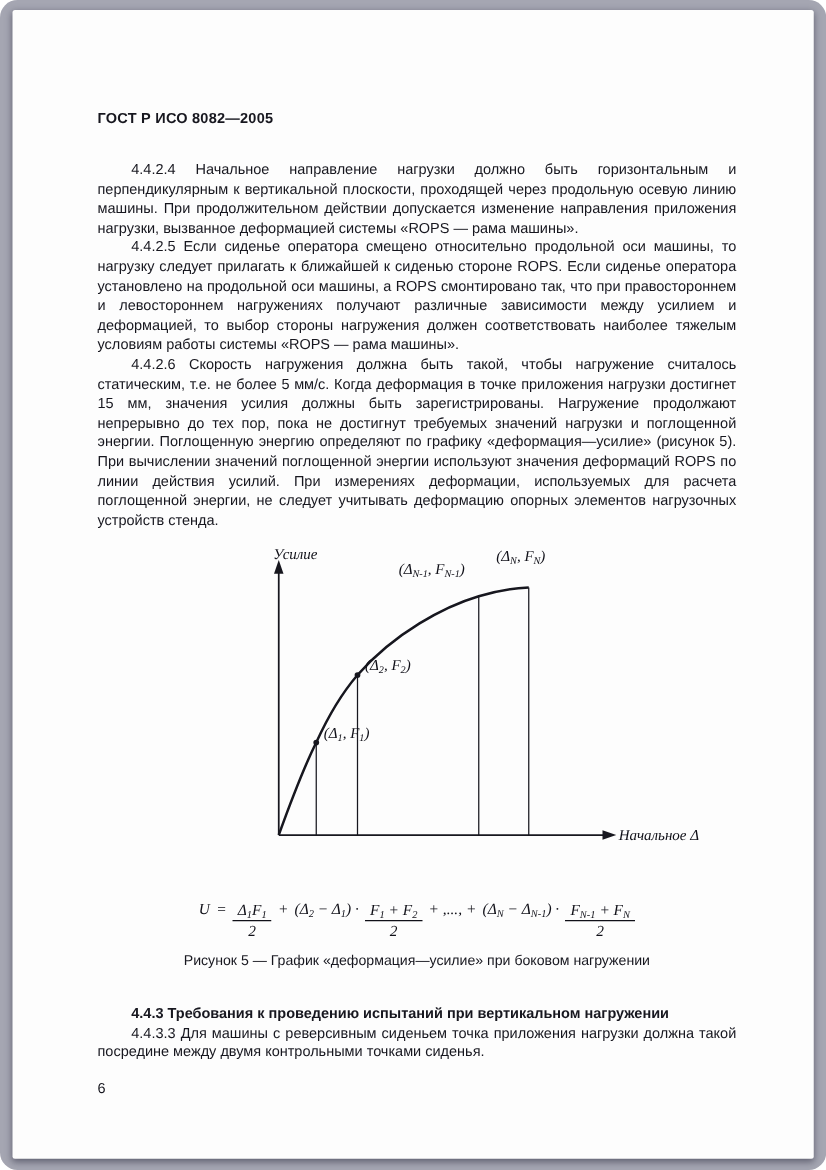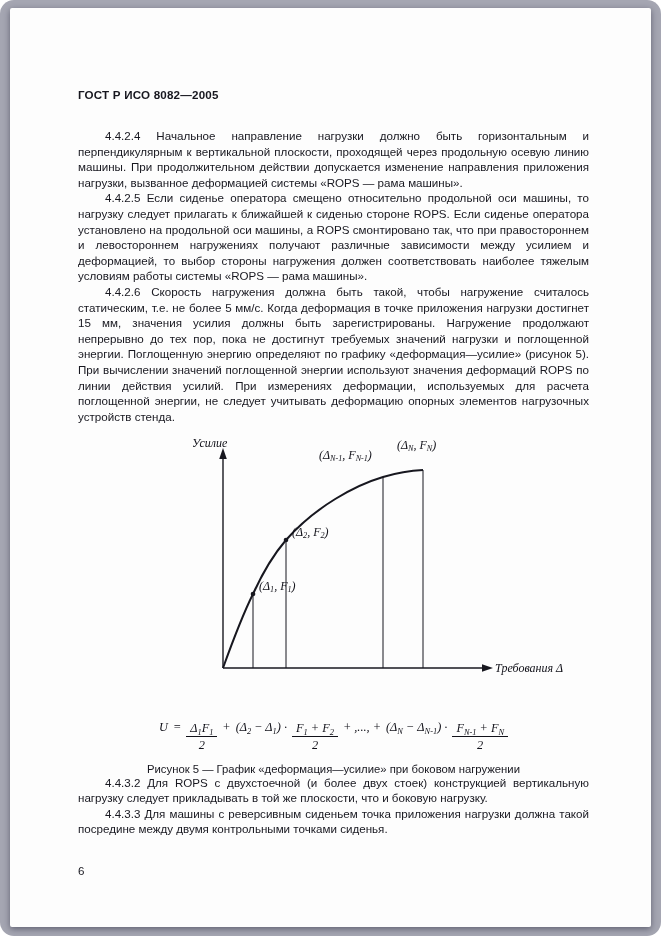--- a/index.html
+++ b/index.html
@@ -19,21 +19,21 @@
   p.body{margin:0;font-size:11.6px;line-height:15.6px;text-align:justify;text-indent:27px;}
   p.heading{margin:28px 0 0 0;font-weight:bold;font-size:11.6px;line-height:16px;text-indent:27px;}
   .figure{margin-top:12px;}
   .chart{position:relative;width:404px;height:258px;margin-left:100px;}
   .chart svg{position:absolute;left:0;top:0;}
   .lbl{
     position:absolute;font-family:"Liberation Serif",serif;font-style:italic;
     font-size:12px;white-space:nowrap;color:#101018;line-height:14px;
   }
   sub{font-size:68%;line-height:0;vertical-align:-0.3em;font-style:inherit;}
-  .ylab{left:14px;top:0;width:62px;text-align:left;}
+  .ylab{left:14px;top:0;width:62px;text-align:right;}
   .xlab{left:317px;top:225px;}
   .l1{left:81px;top:143px;}
   .l2{left:114px;top:89px;}
   .ln1{left:141px;top:12px;}
   .ln{left:219px;top:2px;}
   .formula{
     display:flex;align-items:center;justify-content:center;gap:5px;
     margin:8px 0 0 0;font-family:"Liberation Serif",serif;font-style:italic;
     font-size:12.3px;color:#101018;
   }
@@ -69,21 +69,21 @@
           <line x1="45" y1="232" x2="305" y2="232" stroke="#17171f" stroke-width="1.4"></line>
           <polygon points="45,12 41.2,23 48.8,23" fill="#17171f"></polygon>
           <polygon points="315,232 304,228.2 304,235.8" fill="#17171f"></polygon>
 
           <path d="M 45 232 C 58 196, 66 176, 75 158 C 85 136, 96 118, 108 104 C 138 70, 178 49, 205 41 C 220 36.5, 234 34.5, 245 34" fill="none" stroke="#17171f" stroke-width="2"></path>
 
           <circle cx="75" cy="158" r="2.3" fill="#17171f"></circle>
           <circle cx="108" cy="104" r="2.3" fill="#17171f"></circle>
         </svg>
         <div class="lbl ylab">Усилие</div>
-        <div class="lbl xlab">Требования Δ</div>
+        <div class="lbl xlab">Начальное Δ</div>
         <div class="lbl l1"><span>(Δ</span><sub>1</sub><span>, F</span><sub>1</sub><span>)</span></div>
         <div class="lbl l2"><span>(Δ</span><sub>2</sub><span>, F</span><sub>2</sub><span>)</span></div>
         <div class="lbl ln1"><span>(Δ</span><sub>N-1</sub><span>, F</span><sub>N-1</sub><span>)</span></div>
         <div class="lbl ln"><span>(Δ</span><sub>N</sub><span>, F</span><sub>N</sub><span>)</span></div>
       </div>
 
       <div class="formula">
         <span>U</span>
         <span>=</span>
         <span class="frac">
@@ -100,18 +100,18 @@
         <span><span>(Δ</span><sub>N</sub><span> − Δ</span><sub>N-1</sub><span>) ·</span></span>
         <span class="frac">
           <span class="num"><span>F</span><sub>N-1</sub><span> + F</span><sub>N</sub></span>
           <span class="den">2</span>
         </span>
       </div>
 
       <div class="caption">Рисунок 5 — График «деформация—усилие» при боковом нагружении</div>
     </div>
 
-    <p class="body">4.4.3.2 Для ROPS с двухстоечной (и более двух стоек) конструкцией вертикальную нагрузку следует прикладывать в той же плоскости, что и боковую нагрузку.</p>
+    <p class="heading">4.4.3 Требования к проведению испытаний при вертикальном нагружении</p>
     <p class="body">4.4.3.3 Для машины с реверсивным сиденьем точка приложения нагрузки должна такой посредине между двумя контрольными точками сиденья.</p>
 
     <div class="page-number">6</div>
   </div>
 </div>
 
 </body></html>

